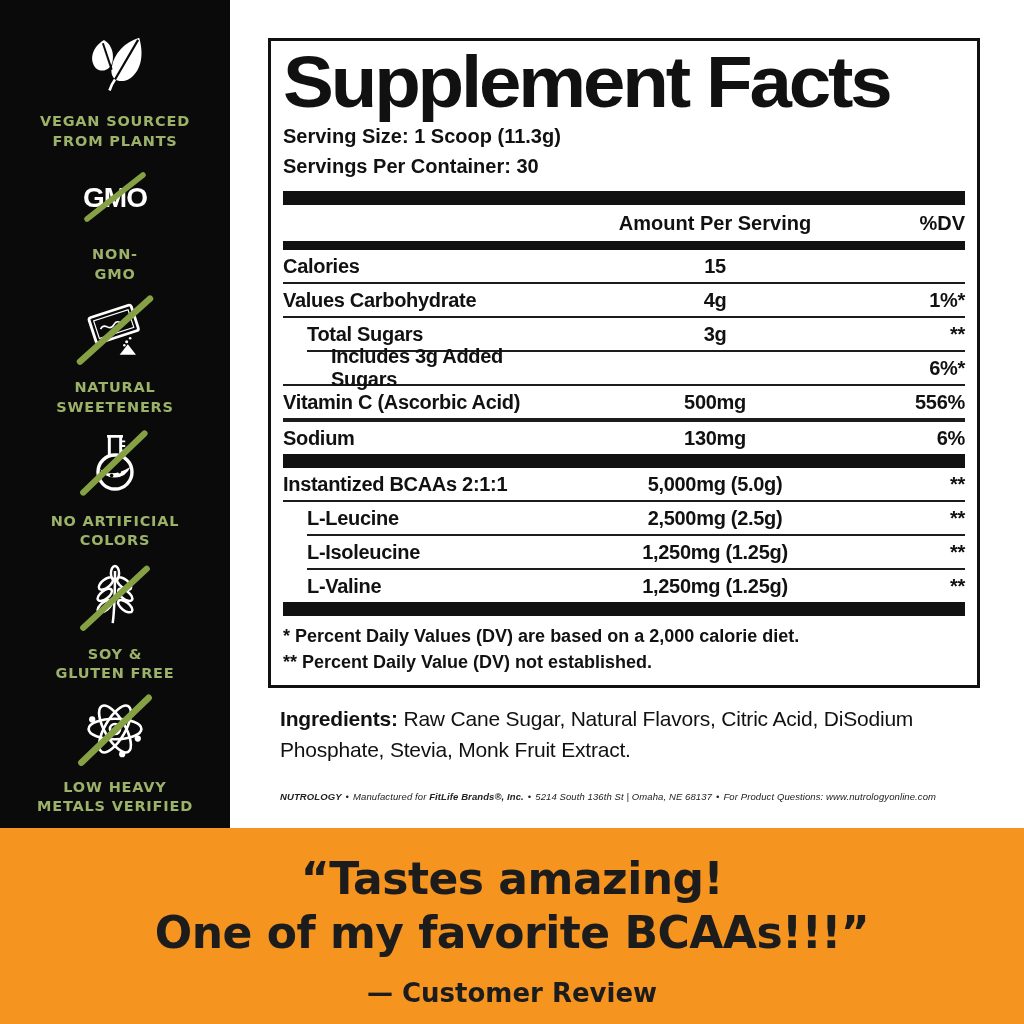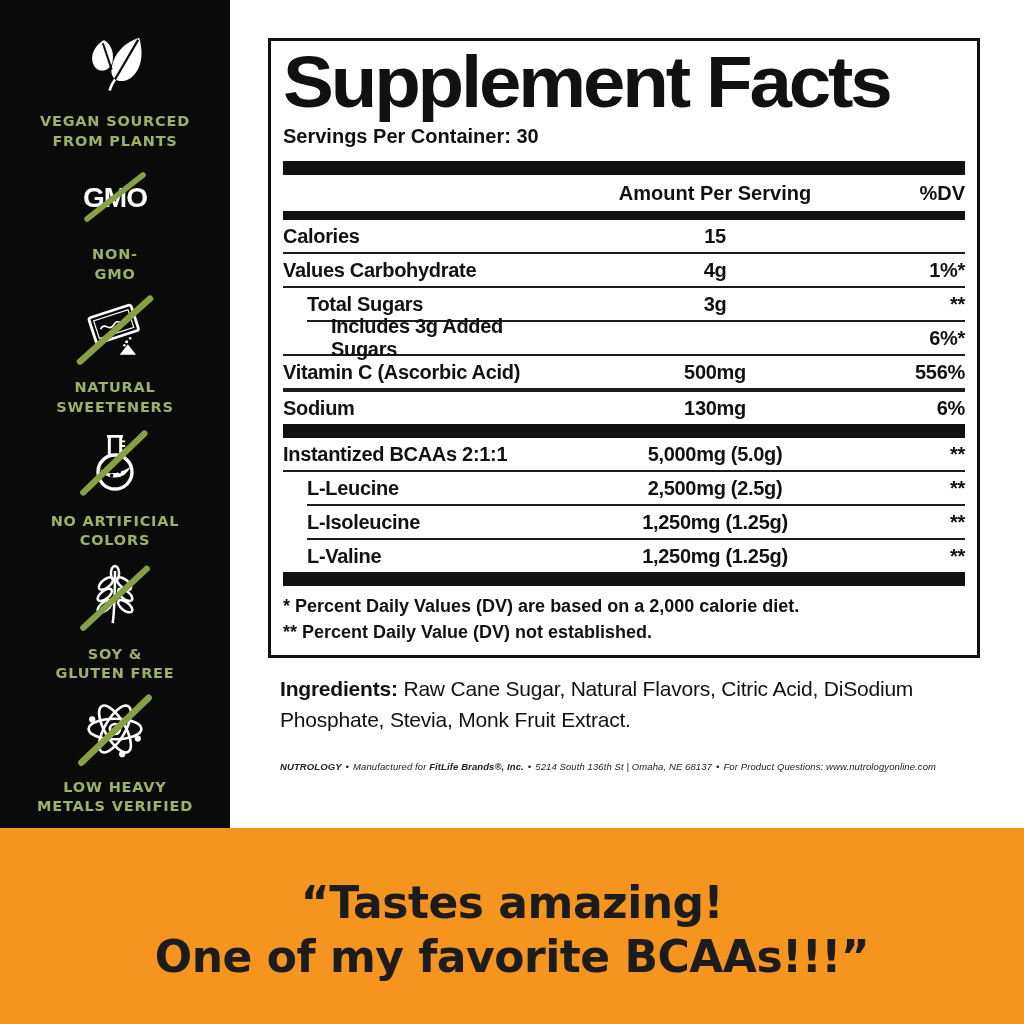--- a/index.html
+++ b/index.html
@@ -165,20 +165,21 @@
 METALS VERIFIED</span>
     </div>
 
   </aside>
 
   <main class="main">
 
     <section class="facts-panel">
       <div class="sf-title">Supplement Facts</div>
       <div class="serving">
+        <div>Serving Size: 1 Scoop (11.3g)</div>
         <div>Servings Per Container: 30</div>
       </div>
 
       <div class="bar thick t1"></div>
 
       <div class="hdr-row">
         <span class="fname"></span>
         <span class="famt">Amount Per Serving</span>
         <span class="fdv">%DV</span>
       </div>
@@ -260,15 +261,16 @@
 
     <p class="fine-print"><b>NUTROLOGY</b><span class="dot">•</span><span>Manufactured for</span> <b>FitLife Brands®, Inc.</b><span class="dot">•</span><span>5214 South 136th St | Omaha, NE 68137</span><span class="dot">•</span><span>For Product Questions: www.nutrologyonline.com</span></p>
 
   </main>
 
   <footer class="review-banner">
     <div class="quote">
       <div>“Tastes amazing!</div>
       <div>One of my favorite BCAAs!!!”</div>
     </div>
+    <div class="attribution">— Customer Review</div>
   </footer>
 
 </div>
 
 </body></html>

